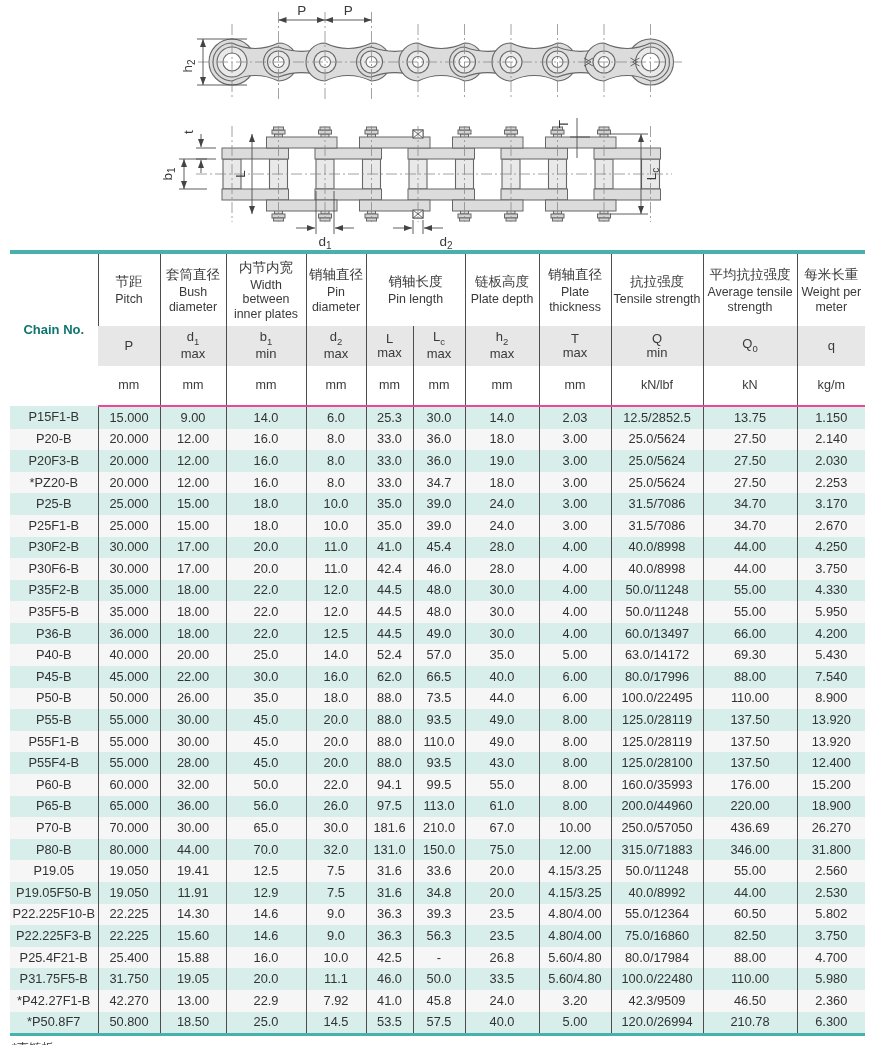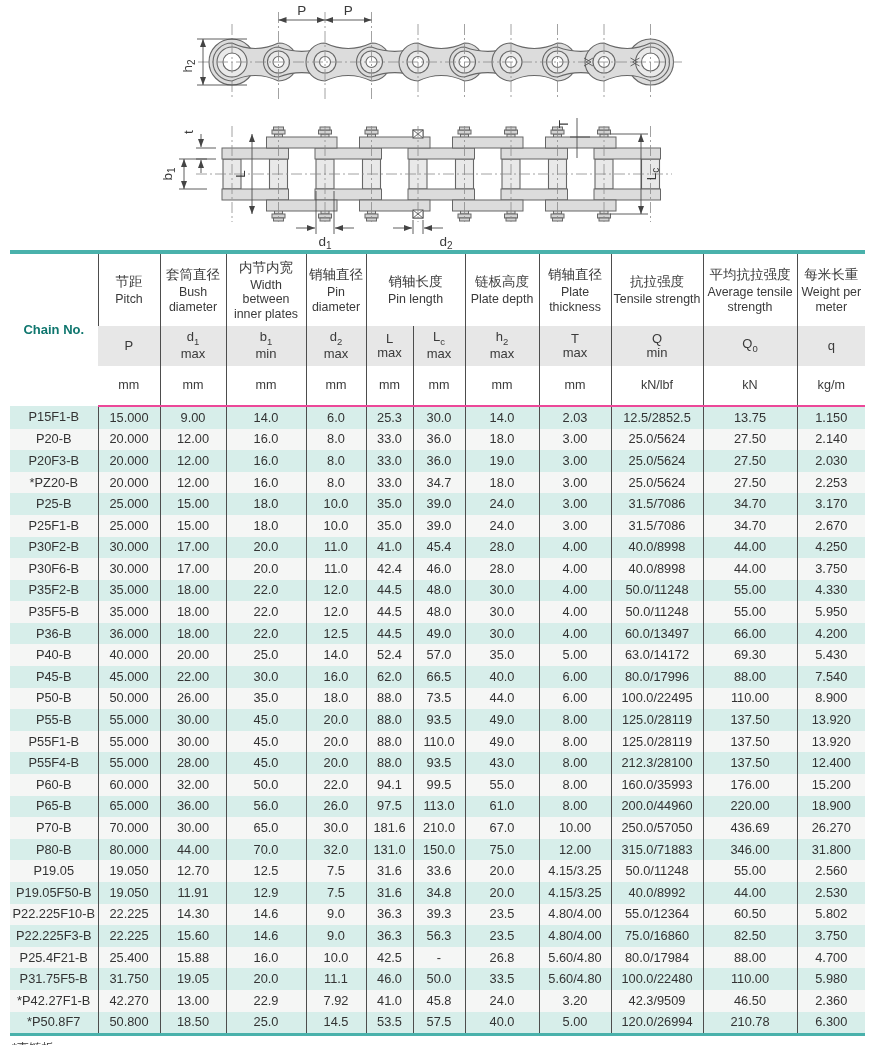--- a/index.html
+++ b/index.html
@@ -562,21 +562,21 @@
       <tr>
         <td>P55F4-B</td>
         <td>55.000</td>
         <td>28.00</td>
         <td>45.0</td>
         <td>20.0</td>
         <td>88.0</td>
         <td>93.5</td>
         <td>43.0</td>
         <td>8.00</td>
-        <td>212.3/28100</td>
+        <td>125.0/28100</td>
         <td>137.50</td>
         <td>12.400</td>
       </tr>
       <tr>
         <td>P60-B</td>
         <td>60.000</td>
         <td>32.00</td>
         <td>50.0</td>
         <td>22.0</td>
         <td>94.1</td>
@@ -625,21 +625,21 @@
         <td>150.0</td>
         <td>75.0</td>
         <td>12.00</td>
         <td>315.0/71883</td>
         <td>346.00</td>
         <td>31.800</td>
       </tr>
       <tr>
         <td>P19.05</td>
         <td>19.050</td>
-        <td>12.70</td>
+        <td>19.41</td>
         <td>12.5</td>
         <td>7.5</td>
         <td>31.6</td>
         <td>33.6</td>
         <td>20.0</td>
         <td>4.15/3.25</td>
         <td>50.0/11248</td>
         <td>55.00</td>
         <td>2.560</td>
       </tr>

